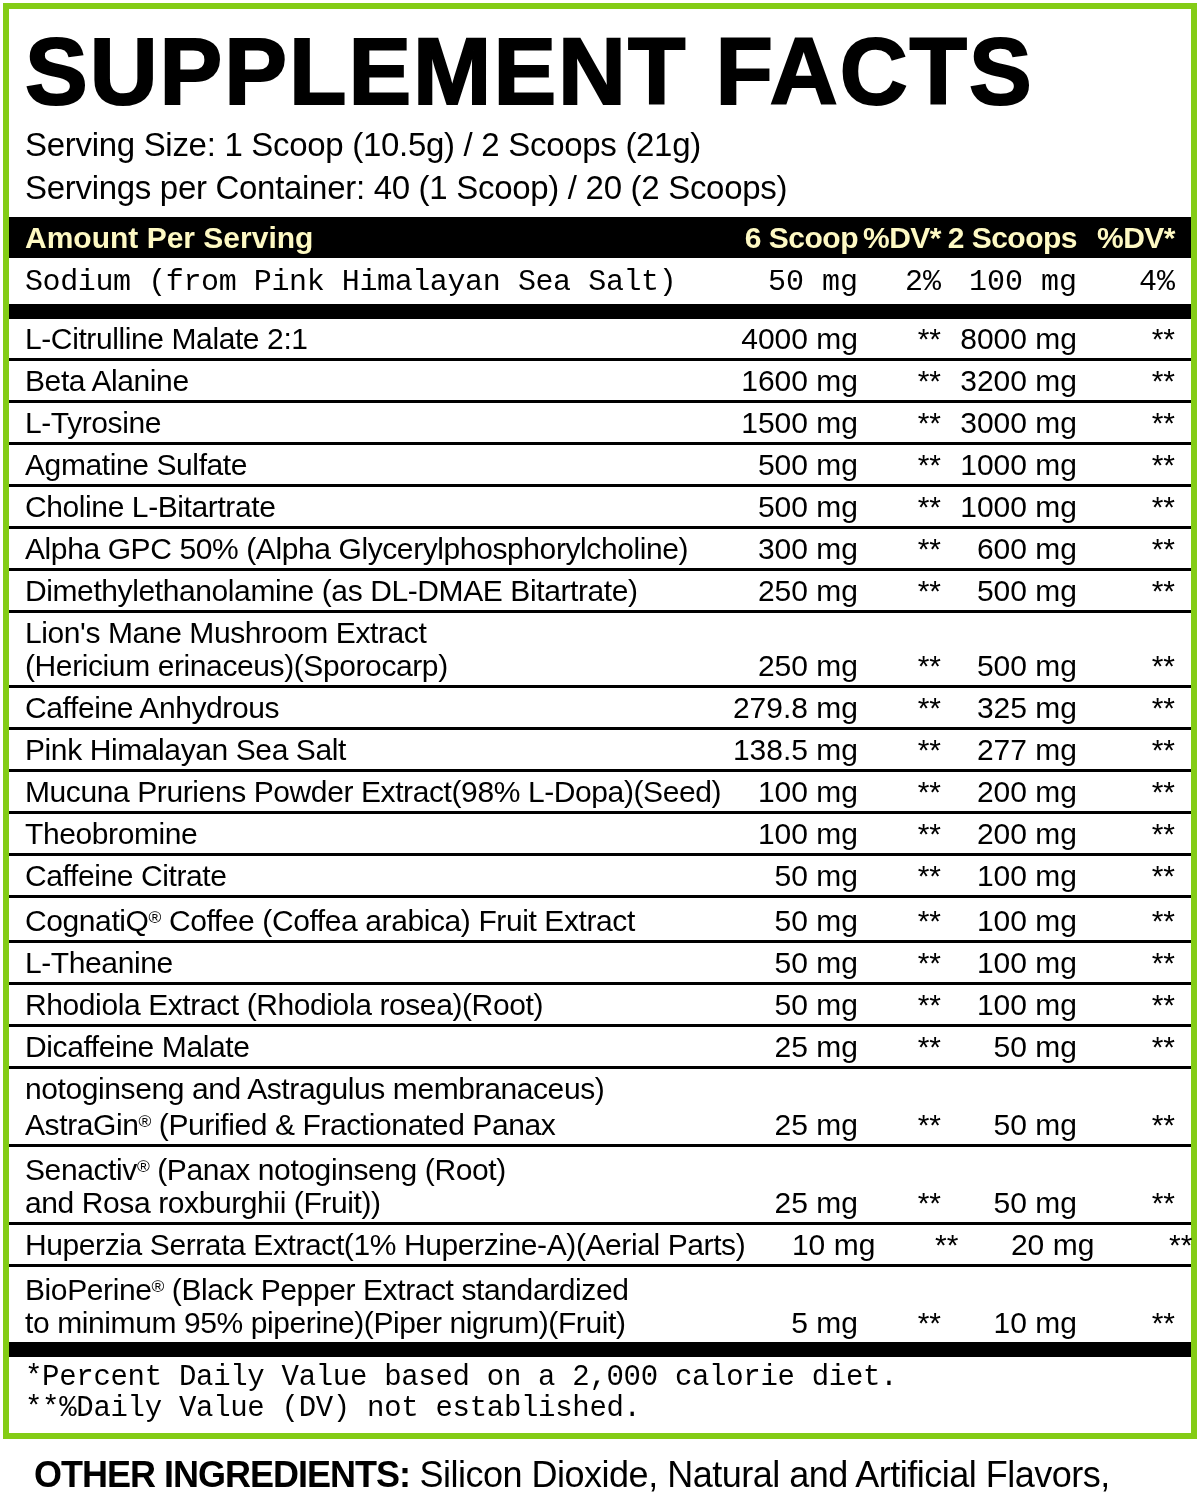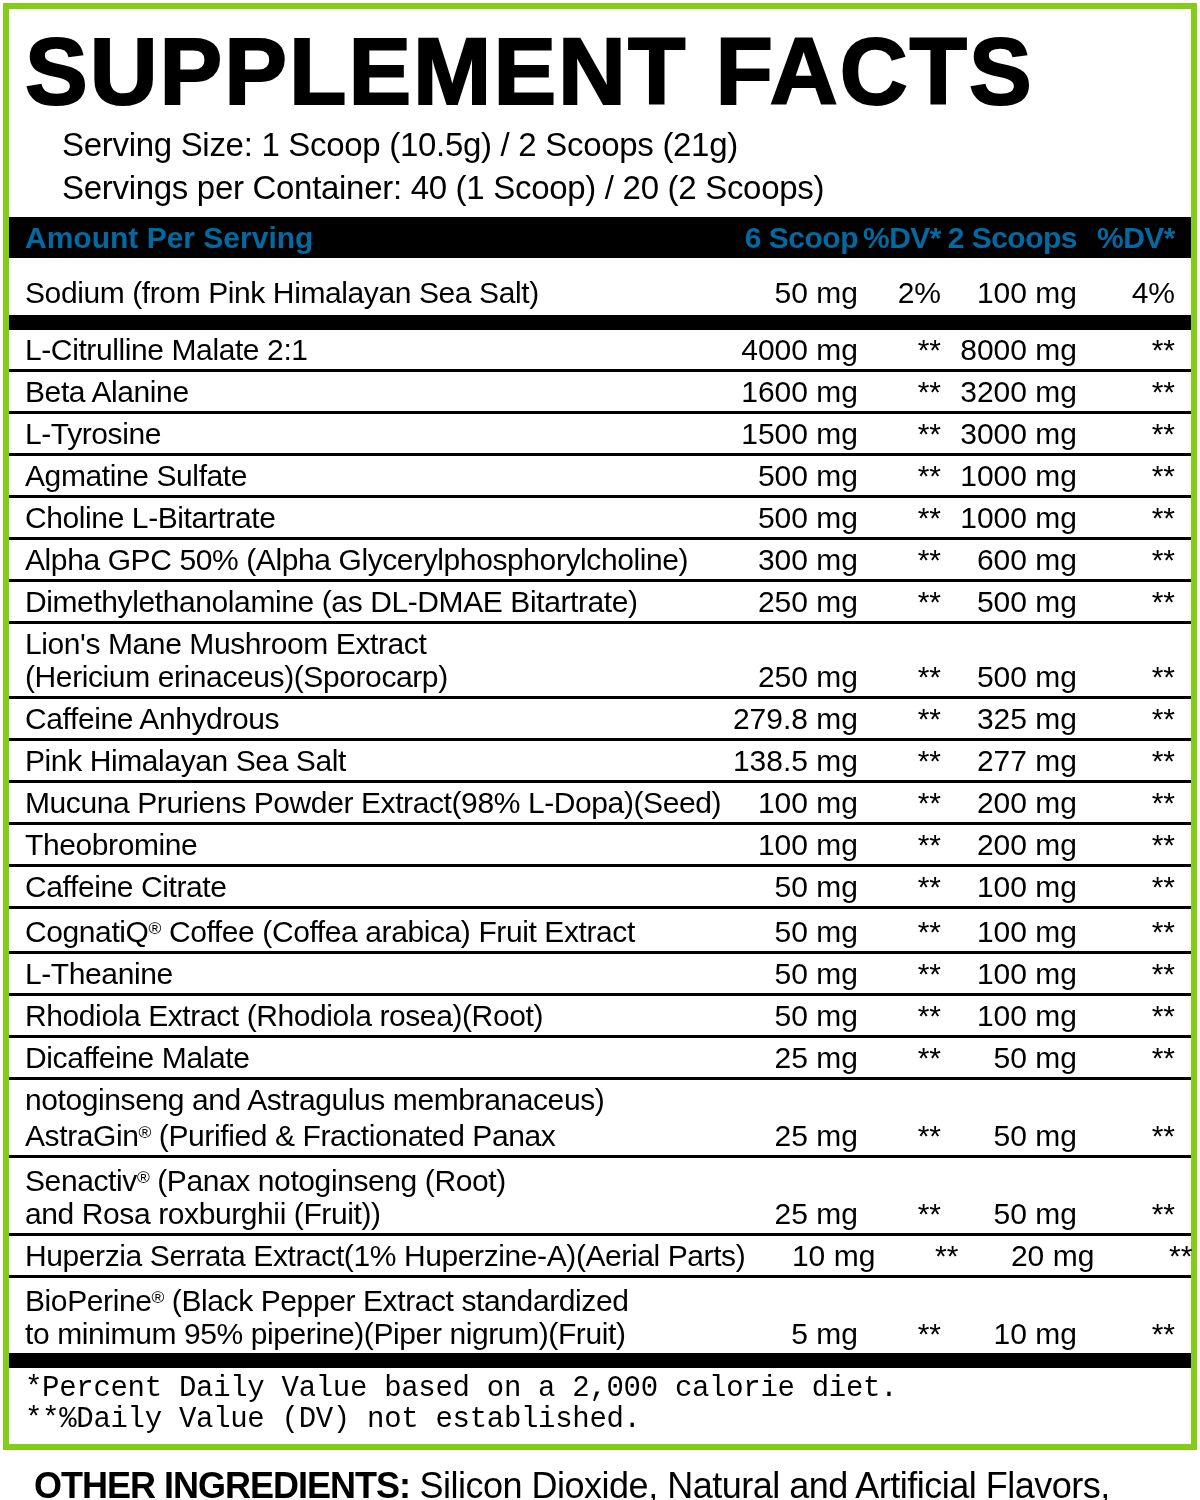--- a/index.html
+++ b/index.html
@@ -26,40 +26,40 @@
     letter-spacing: 2px;
     -webkit-text-stroke: 2px #000;
     padding: 16px 14px 4px 16px;
     white-space: nowrap;
   }
   .serving-line {
     font-size: 33px;
     line-height: 43px;
     padding: 0 16px;
     letter-spacing: -0.3px;
-    margin-left: 37px;
   }
   .serving-block { padding-bottom: 8px; }
   .row-grid {
     display: grid;
     grid-template-columns: 1fr 130px 83px 136px 98px;
     padding: 0 16px;
   }
   .hdr-bar {
     background: #000;
-    color: #0369a1;
+    color: #fef9c3;
     height: 41px;
     align-items: center;
     font-weight: bold;
     font-size: 30px;
   }
   .hdr-bar .val { letter-spacing: -0.5px; }
   .sodium-row {
-    padding-top: 15px;
+    padding-top: 4px;
     padding-bottom: 2px;
+    font-family: Liberation Mono, monospace;
   }
   .sodium-row .name, .sodium-row .val { line-height: 40px; }
   .bar {
     background: #000;
     height: 15px;
   }
   .ing-row {
     align-items: end;
     padding-top: 3px;
     padding-bottom: 3px;

